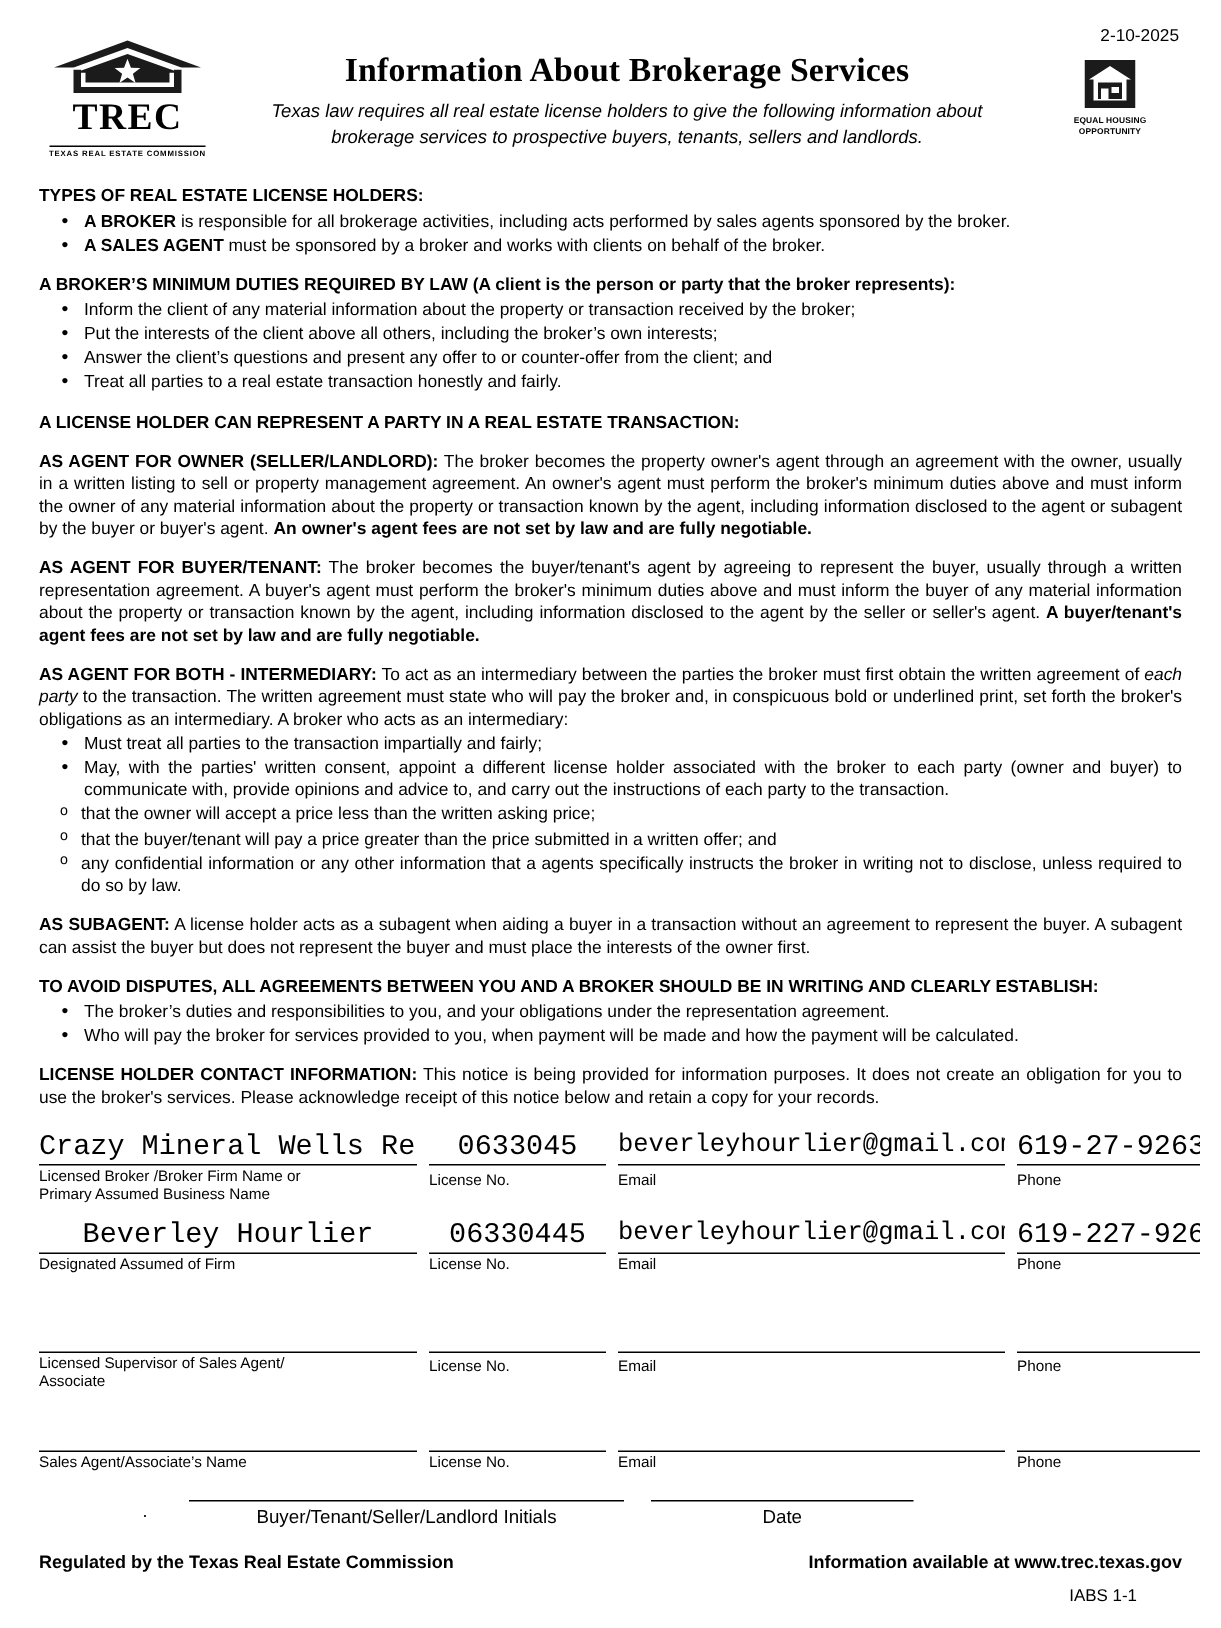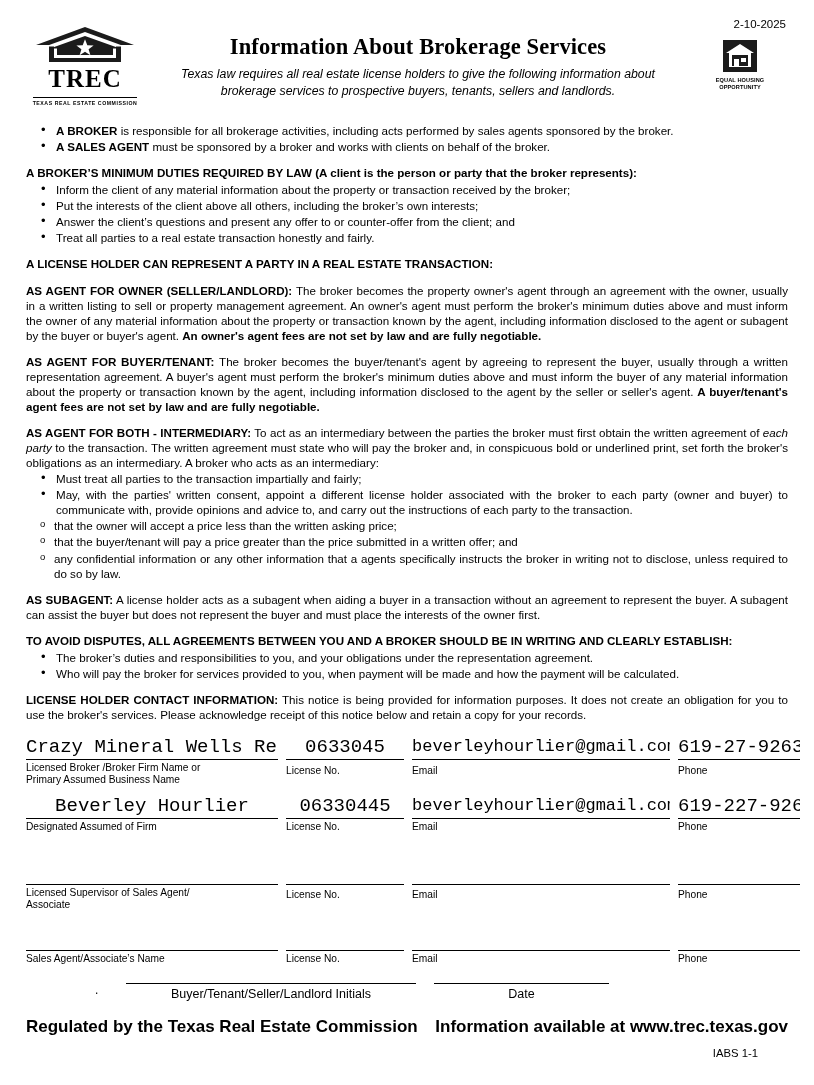--- a/index.html
+++ b/index.html
@@ -195,21 +195,21 @@
     font-size: 12px;
     position: absolute;
     left: 95px;
   }
 
   
   .footer {
     margin-top: 16px;
     display: flex;
     justify-content: space-between;
-    font-size: 17px;
+    font-size: 12px;
     font-weight: bold;
     align-items: center;
   }
   .iabs {
     text-align: right;
     font-size: 11.3px;
     margin-top: 10px;
     padding-right: 30px;
   }
 </style>
@@ -249,20 +249,21 @@
         </svg>
         <div class="eho-label">EQUAL HOUSING</div>
         <div class="eho-label">OPPORTUNITY</div>
       </div>
     </div>
   </div>
 
   <div class="body">
 
     <div class="sec">
+      <div class="sec-head">TYPES OF REAL ESTATE LICENSE HOLDERS:</div>
       <ul class="bul">
         <li><span class="b">A BROKER</span> is responsible for all brokerage activities, including acts performed by sales agents sponsored by the broker.</li>
         <li><span class="b">A SALES AGENT</span> must be sponsored by a broker and works with clients on behalf of the broker.</li>
       </ul>
     </div>
 
     <div class="sec">
       <div class="sec-head">A BROKER’S MINIMUM DUTIES REQUIRED BY LAW (A client is the person or party that the broker represents):</div>
       <ul class="bul">
         <li>Inform the client of any material information  about the property or transaction received by the broker;</li>

